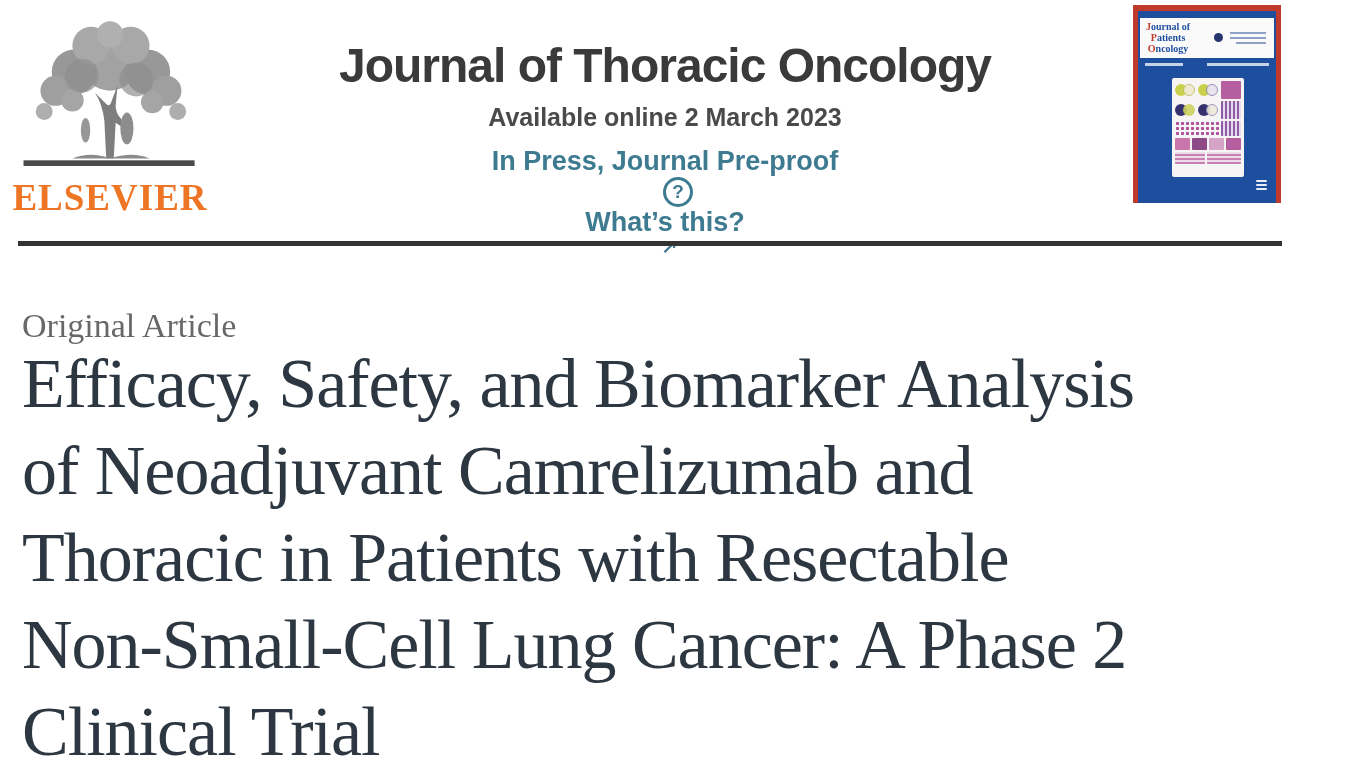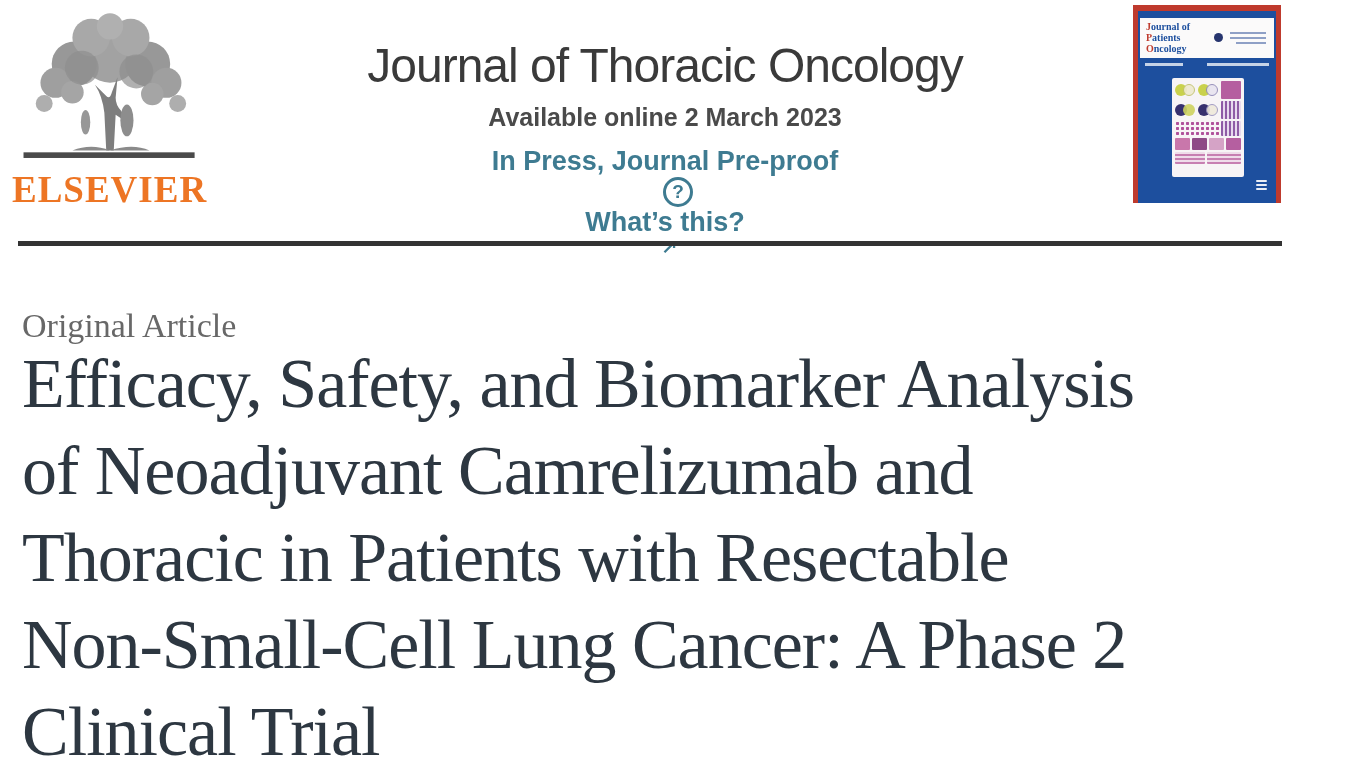--- a/index.html
+++ b/index.html
@@ -2,48 +2,48 @@
 <html><head>
 <meta charset="utf-8">
 <style>
   * { margin:0; padding:0; box-sizing:border-box; }
   html,body { width:1350px; height:760px; background:#ffffff; overflow:hidden; }
   body { font-family:"Liberation Sans", sans-serif; position:relative; }
 
   
   .header { position:absolute; left:0; top:0; width:1350px; height:235px; }
 
-  .elsevier-logo { position:absolute; left:12px; top:8px; width:196px; height:202px;
-                   display:block; text-decoration:none; cursor:pointer; }
+  .elsevier-logo { position:absolute; left:12px; top:16px; width:196px; height:202px;
+                   display:block; text-decoration:none; cursor:pointer;text-align:center; }
   .elsevier-tree { display:block; width:188px; height:158px; margin-left:4px; }
   .elsevier-wordmark { display:block; margin-top:2px; font-family:"Liberation Serif", serif;
                        font-weight:700; font-size:37px; letter-spacing:1px; color:#ED7524; }
 
   .header-center { position:absolute; left:320px; top:38px; width:690px; text-align:center; }
-  .journal-title { display:block; font-size:48px; font-weight:400; letter-spacing:-1px;
+  .journal-title { display:block; font-size:48px; font-weight:700; letter-spacing:-1px;
                    color:#3a3a3a; text-decoration:none; cursor:pointer; line-height:56px; }
   .available-online { margin-top:9px; font-size:25px; font-weight:700; color:#4a4a4a; }
   .inpress-row { margin-top:14px; font-size:27px; font-weight:700; color:#3e7b91;
                  display:flex; align-items:center; justify-content:center;flex-direction:column; }
   .inpress-label { color:#3e7b91; }
   .q-icon { display:inline-flex; align-items:center; justify-content:center;
             width:30px; height:30px; border:3px solid #3e7b91; border-radius:50%;
             font-size:19px; font-weight:700; color:#3e7b91; margin:0 16px 0 42px; cursor:pointer; }
   .whats-this { color:#3e7b91; text-decoration:none; cursor:pointer; }
   .ext-arrow { font-size:19px; margin-left:9px; position:relative; top:-3px; color:#3e7b91; }
 
   
   .cover { position:absolute; left:1133px; top:5px; width:148px; height:198px;
            background:#1d4f9e; border-top:6px solid #bf3a2d; border-left:5px solid #bf3a2d;
            border-right:5px solid #bf3a2d; cursor:pointer; }
   .cover-white-band { position:absolute; left:2px; top:7px; right:2px; height:40px;
                       background:#fbfafa; }
   .cover-title { position:absolute; left:6px; top:3px; font-family:"Liberation Serif", serif;
                  font-weight:700; font-size:10px; line-height:11px; color:#1d4f9e; }
-  .cover-title-line { display:block; }
+  .cover-title-line { display:block;text-align:center; }
   .cover-title-line::first-letter { color:#bf3a2d; }
   .cover-band-logo { position:absolute; right:8px; top:12px; width:52px; height:16px; }
   .cbl-dot { position:absolute; left:0; top:3px; width:9px; height:9px; border-radius:50%;
              background:#27356e; }
   .cbl-line { position:absolute; right:0; width:36px; height:2px; background:#8fa0c6; }
   .cover-blue-strip { position:absolute; left:2px; top:49px; right:2px; height:10px; }
   .cbs-bar { position:absolute; top:3px; height:3px; background:rgba(255,255,255,.75); }
   .cover-figure { position:absolute; left:34px; top:67px; width:72px; height:99px;
                   background:#f7f4f6; border-radius:2px; padding:3px; }
   .fig-row { display:flex; gap:2px; margin-bottom:2px; }

